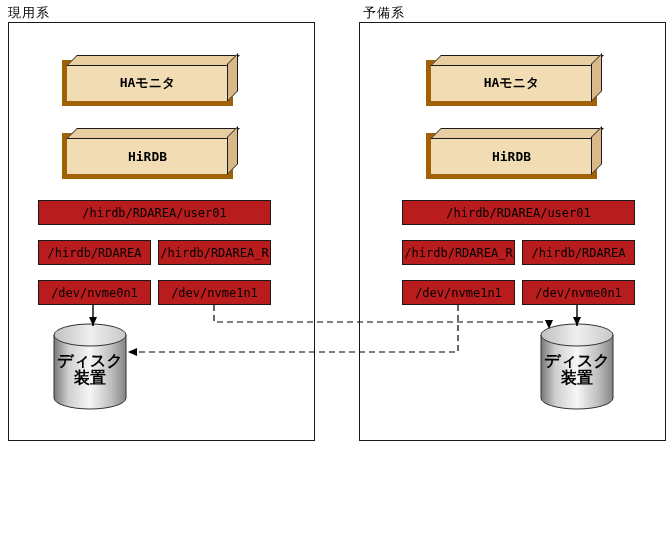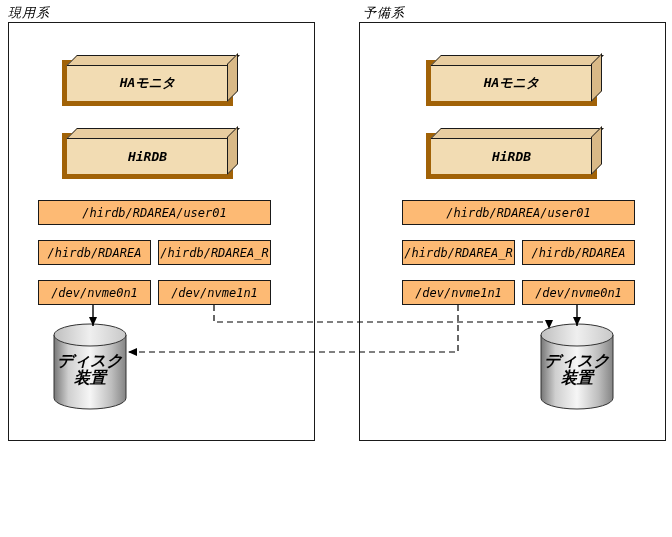--- a/index.html
+++ b/index.html
@@ -1,34 +1,34 @@
 <!DOCTYPE html>
 <html><head>
 <meta charset="utf-8">
 <style>
   * { margin:0; padding:0; box-sizing:border-box; }
   html,body { width:672px; height:537px; background:#ffffff; color:#000;
     font-family:"Liberation Sans","DejaVu Sans",sans-serif; }
-  .canvas { position:relative; width:672px; height:462px; overflow:hidden;font-style:italic; }
+  .canvas { position:relative; width:672px; height:462px; overflow:hidden; }
 
   .sys-frame { position:absolute; top:22px; width:307px; height:419px;
     border:1px solid #1a1a1a; background:#fff; }
   .sys-title { position:absolute; top:4px; font-size:13px; letter-spacing:1px; }
 
   .box3d { position:absolute; background:#f2dcb3; border:5px solid #a16207;
     display:flex; align-items:center; justify-content:center;
     font-size:13px; font-weight:bold; font-family:"DejaVu Sans Mono",monospace; }
   .box3d::before { content:""; position:absolute; left:-1px; top:-10px;
     width:100%; height:9px; background:#e8cda0; border:1px solid #1a1a1a;
     transform:skewX(-45deg); transform-origin:bottom left; }
   .box3d::after { content:""; position:absolute; right:-10px; top:-1px;
     width:9px; height:100%; background:#d9b987; border:1px solid #1a1a1a;
     transform:skewY(-45deg); transform-origin:top left; }
 
-  .wbox { position:absolute; background:#fdba74; border:1px solid #1a1a1a;
+  .wbox { position:absolute; background:#b91c1c; border:1px solid #1a1a1a;
     display:flex; align-items:center; justify-content:center;
     font-size:12px; font-family:"DejaVu Sans Mono",monospace; white-space:nowrap; }
 
   .overlay { position:absolute; left:0; top:0; pointer-events:none; }
 
   .disk-label { position:absolute; width:80px; text-align:center;
     font-size:16px; font-weight:bold; line-height:17px;
     font-family:"DejaVu Sans Mono",monospace; }
 
   .legend-title { position:absolute; left:8px; top:470px; font-size:12.5px;margin-left:44px; }

